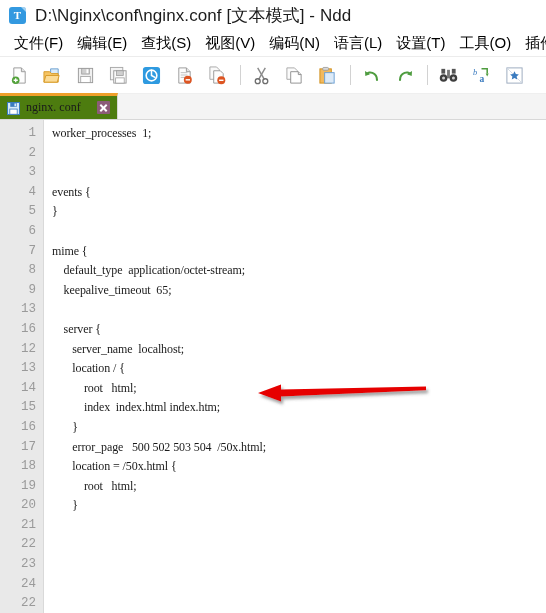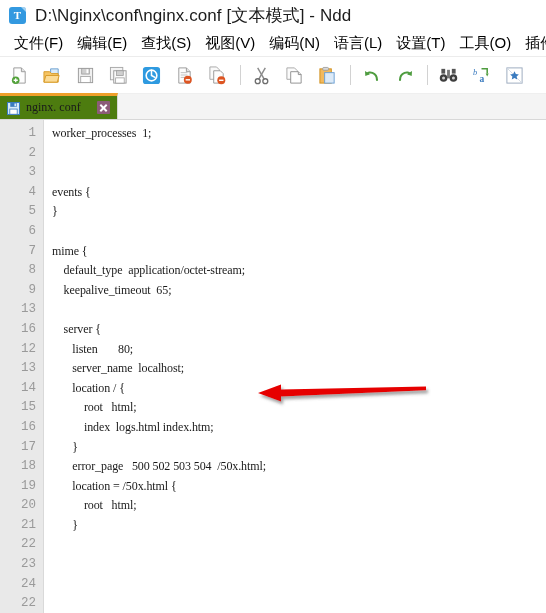--- a/index.html
+++ b/index.html
@@ -438,25 +438,24 @@
       <div class="cl"></div>
       <div class="cl"></div>
       <div class="cl">events {</div>
       <div class="cl">}</div>
       <div class="cl"></div>
       <div class="cl">mime {</div>
       <div class="cl">    default_type  application/octet-stream;</div>
       <div class="cl">    keepalive_timeout  65;</div>
       <div class="cl"></div>
       <div class="cl">    server {</div>
-      <div class="cl">       listen       80;</div>
       <div class="cl">       server_name  localhost;</div>
       <div class="cl">       location / {</div>
       <div class="cl">           root   html;</div>
-      <div class="cl">           index  logs.html index.htm;</div>
+      <div class="cl">           index  index.html index.htm;</div>
       <div class="cl">       }</div>
       <div class="cl">       error_page   500 502 503 504  /50x.html;</div>
       <div class="cl">       location = /50x.html {</div>
       <div class="cl">           root   html;</div>
       <div class="cl">       }</div>
 
     </div>
 
     <svg class="arrow-anno" style="left:250px; top:258px; width:185px; height:30px;" viewBox="0 0 185 30">
       <defs>

